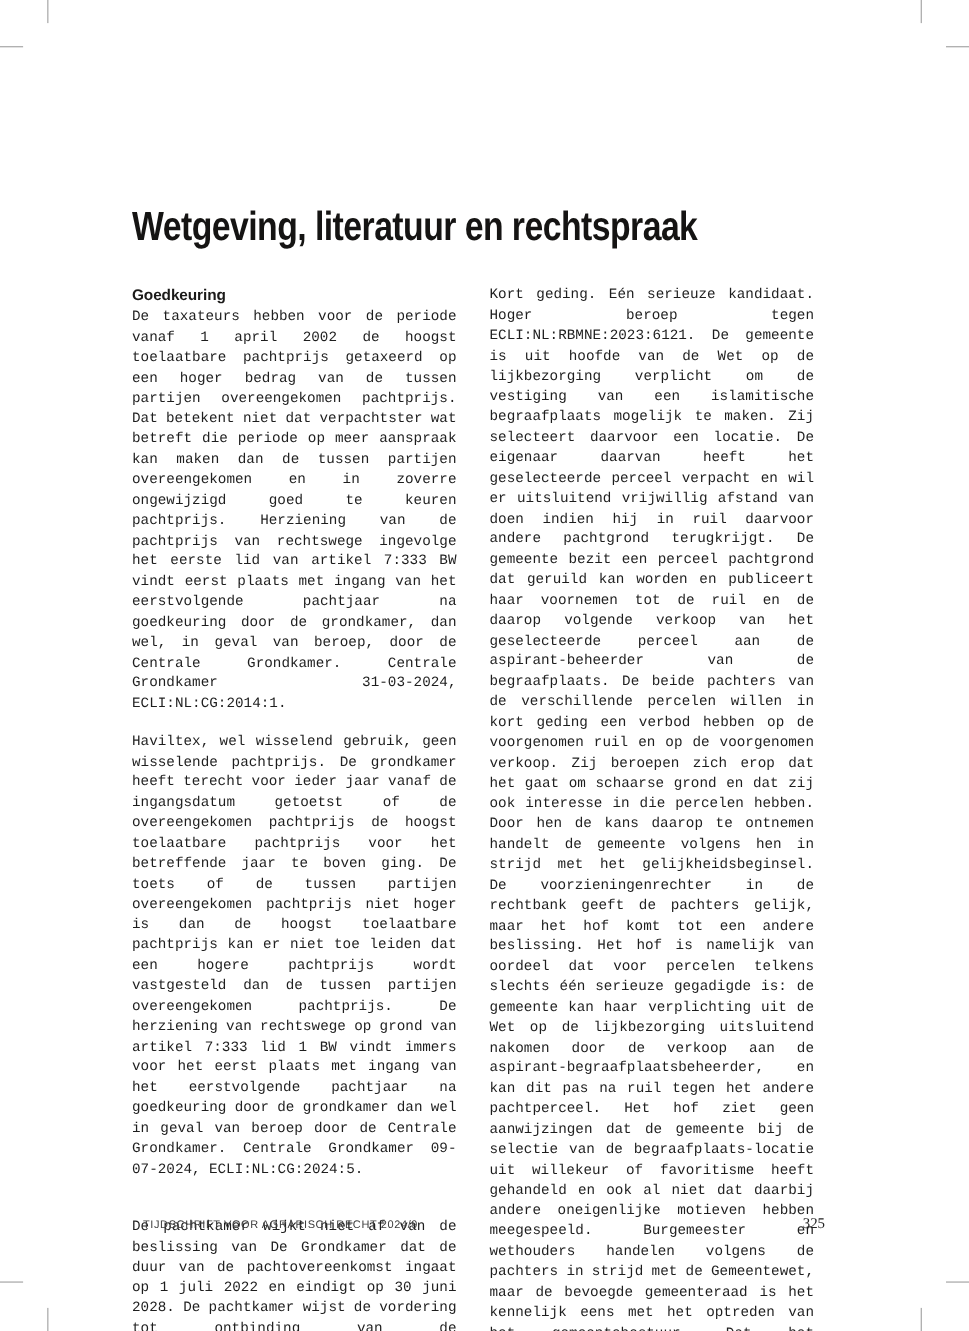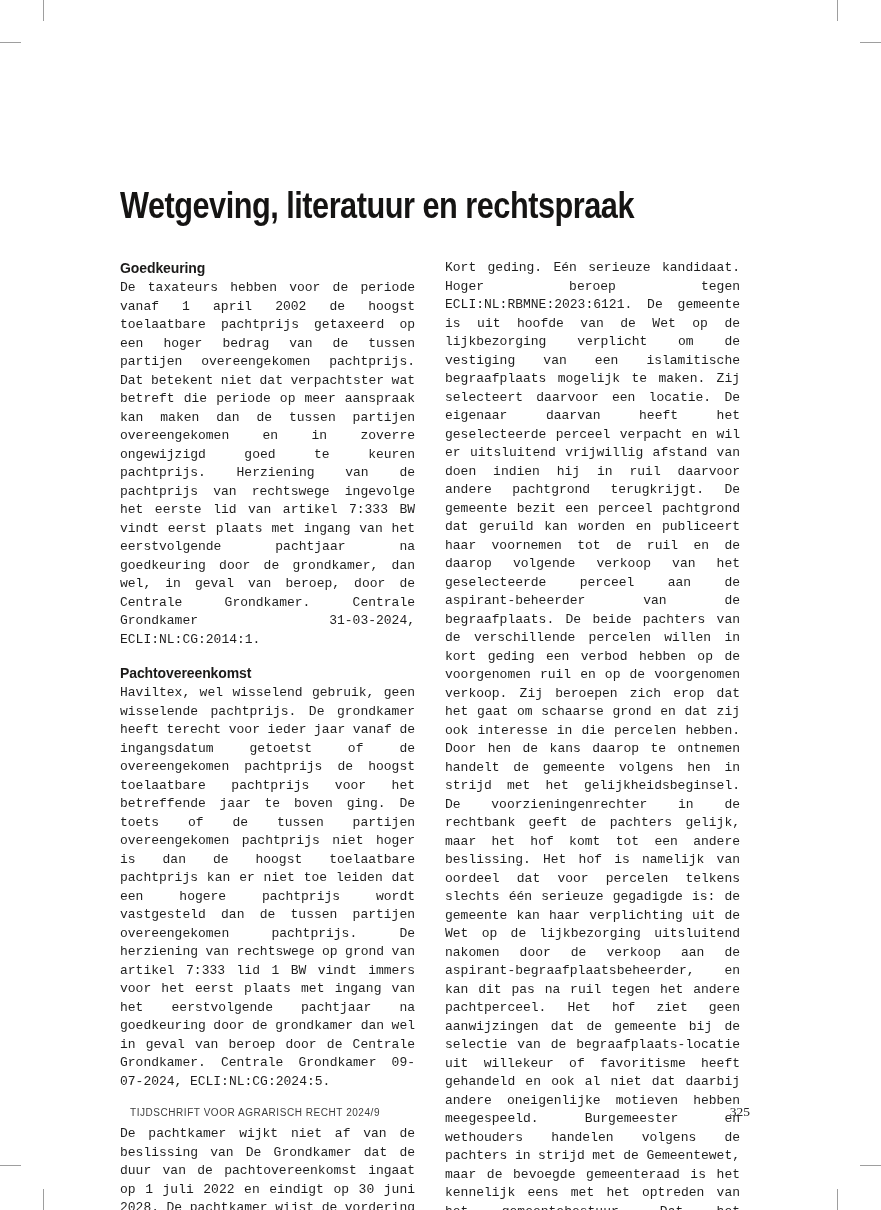--- a/index.html
+++ b/index.html
@@ -131,21 +131,20 @@
     <div class="columns">
 
       <section class="column">
 
         <article>
           <h3 class="article-heading">Goedkeuring</h3>
           <p class="body-text">De taxateurs hebben voor de periode vanaf 1 april 2002 de hoogst toelaatbare pachtprijs getaxeerd op een hoger bedrag van de tussen partijen overeengekomen pachtprijs. Dat betekent niet dat verpachtster wat betreft die periode op meer aanspraak kan maken dan de tussen partijen overeengekomen en in zoverre ongewijzigd goed te keuren pachtprijs. Herziening van de pachtprijs van rechtswege ingevolge het eerste lid van artikel 7:333 BW vindt eerst plaats met ingang van het eerstvolgende pachtjaar na goedkeuring door de grondkamer, dan wel, in geval van beroep, door de Centrale Grondkamer. Centrale Grondkamer 31-03-2024, ECLI:NL:CG:2014:1.</p>
         </article>
 
         <article>
-          <h3 class="article-heading">Pachtovereenkomst</h3>
           <p class="body-text">Haviltex, wel wisselend gebruik, geen wisselende pachtprijs. De grondkamer heeft terecht voor ieder jaar vanaf de ingangsdatum getoetst of de overeengekomen pachtprijs de hoogst toelaatbare pachtprijs voor het betreffende jaar te boven ging. De toets of de tussen partijen overeengekomen pachtprijs niet hoger is dan de hoogst toelaatbare pachtprijs kan er niet toe leiden dat een hogere pachtprijs wordt vastgesteld dan de tussen partijen overeengekomen pachtprijs. De herziening van rechtswege op grond van artikel 7:333 lid 1 BW vindt immers voor het eerst plaats met ingang van het eerstvolgende pachtjaar na goedkeuring door de grondkamer dan wel in geval van beroep door de Centrale Grondkamer. Centrale Grondkamer 09-07-2024, ECLI:NL:CG:2024:5.</p>
           <p class="body-text">De pachtkamer wijkt niet af van de beslissing van De Grondkamer dat de duur van de pachtovereenkomst ingaat op 1 juli 2022 en eindigt op 30 juni 2028. De pachtkamer wijst de vordering tot ontbinding van de pachtovereenkomst vanwege wanprestatie af. De pachtkamer wijst de vordering om de pachter te veroordelen om uiterlijk op 30 juni 2028 tot ontruiming over te gaan af. Bij die beslissing komt het immers ook aan op de op dat moment relevant zijnde en nu nog geheel onbekend zijnde omstandigheden van het geval. Rechtbank Noord-Holland 10-07-2024, ECLI:NL:RBNHO:2024:6805.</p>
         </article>
       </section>
 
       <section class="column">
 
         <article>
           <p class="body-text">Kort geding. Eén serieuze kandidaat. Hoger beroep tegen ECLI:NL:RBMNE:2023:6121. De gemeente is uit hoofde van de Wet op de lijkbezorging verplicht om de vestiging van een islamitische begraafplaats mogelijk te maken. Zij selecteert daarvoor een locatie. De eigenaar daarvan heeft het geselecteerde perceel verpacht en wil er uitsluitend vrijwillig afstand van doen indien hij in ruil daarvoor andere pachtgrond terugkrijgt. De gemeente bezit een perceel pachtgrond dat geruild kan worden en publiceert haar voornemen tot de ruil en de daarop volgende verkoop van het geselecteerde perceel aan de aspirant-beheerder van de begraafplaats. De beide pachters van de verschillende percelen willen in kort geding een verbod hebben op de voorgenomen ruil en op de voorgenomen verkoop. Zij beroepen zich erop dat het gaat om schaarse grond en dat zij ook interesse in die percelen hebben. Door hen de kans daarop te ontnemen handelt de gemeente volgens hen in strijd met het gelijkheidsbeginsel. De voorzieningenrechter in de rechtbank geeft de pachters gelijk, maar het hof komt tot een andere beslissing. Het hof is namelijk van oordeel dat voor percelen telkens slechts één serieuze gegadigde is: de gemeente kan haar verplichting uit de Wet op de lijkbezorging uitsluitend nakomen door de verkoop aan de aspirant-begraafplaatsbeheerder, en kan dit pas na ruil tegen het andere pachtperceel. Het hof ziet geen aanwijzingen dat de gemeente bij de selectie van de begraafplaats-locatie uit willekeur of favoritisme heeft gehandeld en ook al niet dat daarbij andere oneigenlijke motieven hebben meegespeeld. Burgemeester en wethouders handelen volgens de pachters in strijd met de Gemeentewet, maar de bevoegde gemeenteraad is het kennelijk eens met het optreden van het gemeentebestuur. Dat het planologische traject nog moet worden doorlopen rechtvaardigt geen verbod in kort geding op de voorgenomen ruil en verkoop. Juist is dat indien de ruil en de verkoop eenmaal zijn uitgevoerd, deze transacties niet zo maar kunnen worden teruggedraaid, maar het belang van de pachters bij het voorkomen van deze onherstelbare situatie weegt niet op tegen het belang van de gemeente om</p>
         </article>

